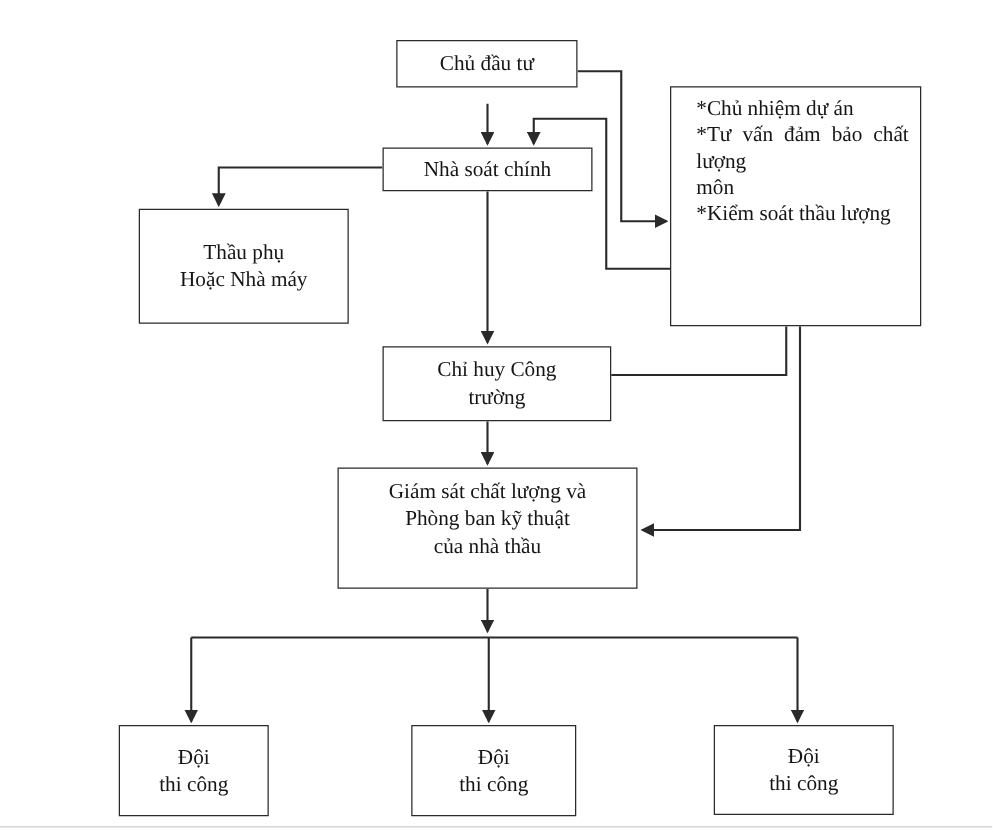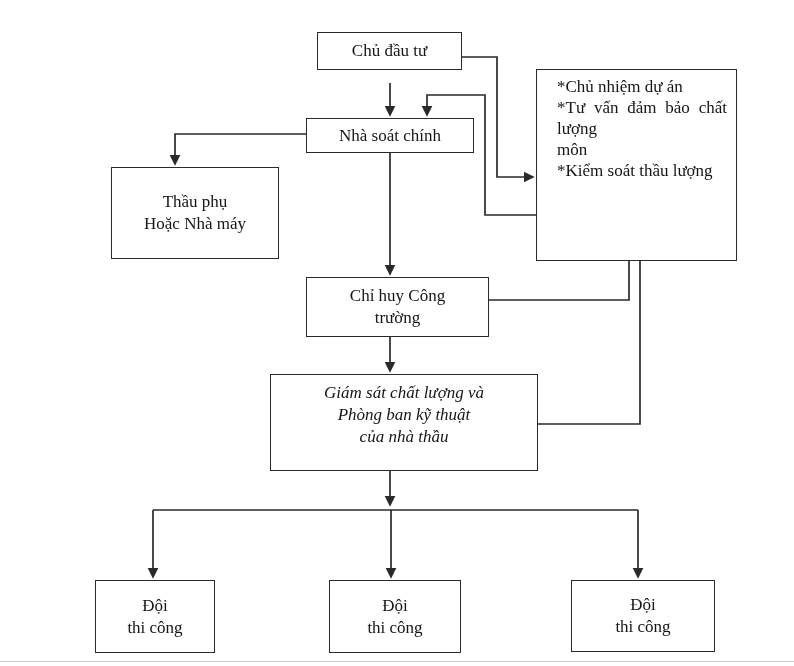--- a/index.html
+++ b/index.html
@@ -29,22 +29,22 @@
   }
   .box .label{white-space:pre-line;}
   
   .b-investor      {left:317px;top:32px; width:145px;height:38px;}
   .b-main          {left:306px;top:118px;width:168px;height:35px;}
   .b-sub           {left:90px; top:167px;width:168px;height:92px;margin-left:21px;}
   .b-consult       {left:536px;top:69px; width:201px;height:192px;
                     display:block;text-align:justify;
                     padding:6px 9px 0 20px;line-height:21px;}
   .b-site          {left:306px;top:277px;width:183px;height:60px;}
-  .b-qual          {left:270px;top:374px;width:268px;height:97px;
-                    align-items:flex-start;padding-top:7px;font-style:italic;}
+  .b-qual          {left:270px;top:374px;width:240px;height:97px;
+                    align-items:flex-start;padding-top:7px;}
   .b-team1         {left:95px; top:580px;width:120px;height:73px;}
   .b-team2         {left:329px;top:580px;width:132px;height:73px;}
   .b-team3         {left:571px;top:580px;width:144px;height:72px;}
   .cline{text-align:justify;}
   .cline.stretch{text-align-last:justify;}
   .bottom-rule{position:absolute;left:0;top:661px;width:794px;height:1px;background:var(--rule);}
 </style>
 </head>
 <body>
 

